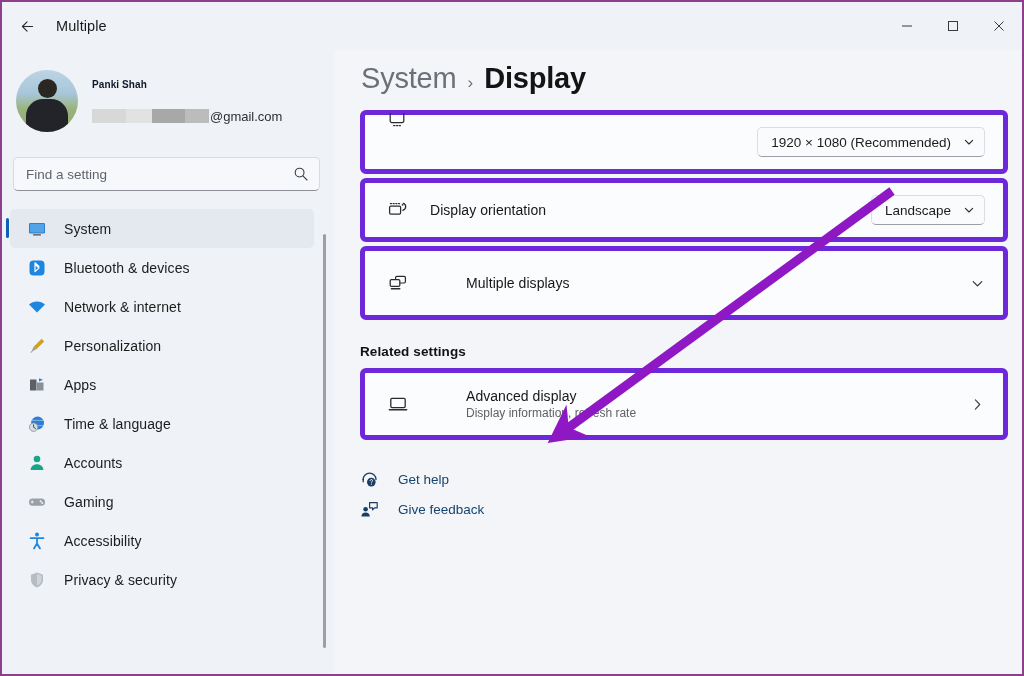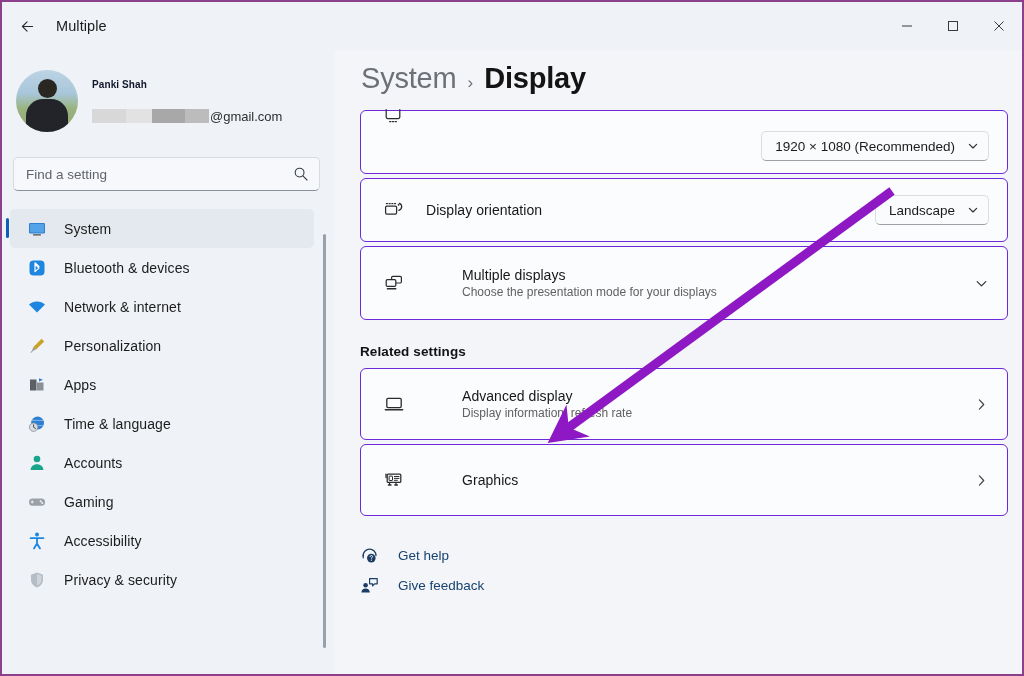--- a/index.html
+++ b/index.html
@@ -173,21 +173,21 @@
 
   #scroll-area {
     position: absolute; left: 0; top: 60px;
     width: 692px; height: 568px;
   }
 
   .card {
     position: relative;
     margin: 0 18px 4px 26px;
     background: #fbfcfe;
-    border: 1px solid #6d28d9;
+    border: 5px solid #6d28d9;
     border-radius: 6px;
     display: flex; align-items: center;
     padding: 0 18px 0 22px;
     min-height: 62px;
   }
   .card.clickable { cursor: pointer; gap: 36px; }
   .card-ico {
     width: 28px; flex: none;
     display: flex; align-items: center; justify-content: flex-start;
     color: #2b2b2b;
@@ -492,21 +492,20 @@
       <div class="card clickable" style="min-height:74px;">
         <span class="card-ico">
           <svg width="22" height="22" viewBox="0 0 22 22" fill="none">
             <rect x="8.6" y="4.4" width="9.8" height="6.6" rx="1.2" stroke="#2b2b2b" stroke-width="1.2"></rect>
             <rect x="3.2" y="7.6" width="9.6" height="6.8" rx="1.2" fill="#fbfcfe" stroke="#2b2b2b" stroke-width="1.25"></rect>
             <path d="M4.4 16.7h8.4" stroke="#2b2b2b" stroke-width="1.4" stroke-linecap="round"></path>
           </svg>
         </span>
         <span class="card-text">
           <span class="card-title" style="display:block;">Multiple displays</span>
-          <span class="card-sub" style="display:block;">Choose the presentation mode for your displays</span>
         </span>
         <span class="chev-down">
           <svg width="15" height="15" viewBox="0 0 15 15" fill="none">
             <path d="M3.2 5.6L7.5 9.9l4.3-4.3" stroke="currentColor" stroke-width="1.2" stroke-linecap="round" stroke-linejoin="round"></path>
           </svg>
         </span>
       </div>
 
       <div class="section-head">Related settings</div>
 
@@ -521,38 +520,20 @@
           <span class="card-title" style="display:block;">Advanced display</span>
           <span class="card-sub" style="display:block;">Display information, refresh rate</span>
         </span>
         <span class="chevron-right">
           <svg width="15" height="15" viewBox="0 0 15 15" fill="none">
             <path d="M5.4 2.9l4.3 4.6-4.3 4.6" stroke="currentColor" stroke-width="1.2" stroke-linecap="round" stroke-linejoin="round"></path>
           </svg>
         </span>
       </div>
 
-      <div class="card clickable" style="min-height:72px;">
-        <span class="card-ico">
-          <svg width="22" height="22" viewBox="0 0 22 22" fill="none">
-            <rect x="4.2" y="5.2" width="13.6" height="8.2" rx="1" stroke="#2b2b2b" stroke-width="1.25"></rect>
-            <rect x="6.1" y="7.1" width="3.4" height="4.4" rx=".4" stroke="#2b2b2b" stroke-width="1"></rect>
-            <path d="M11.4 7.5h4.6M11.4 9.4h4.6M11.4 11.3h3" stroke="#2b2b2b" stroke-width="1" stroke-linecap="round"></path>
-            <path d="M3 5.2v3.4" stroke="#2b2b2b" stroke-width="1.25" stroke-linecap="round"></path>
-            <path d="M6.6 13.4v2.6M13 13.4v2.6" stroke="#2b2b2b" stroke-width="1.25"></path>
-            <path d="M5.4 16h2.6M11.8 16h2.6" stroke="#2b2b2b" stroke-width="1.4" stroke-linecap="round"></path>
-          </svg>
-        </span>
-        <span class="card-text card-title">Graphics</span>
-        <span class="chevron-right">
-          <svg width="15" height="15" viewBox="0 0 15 15" fill="none">
-            <path d="M5.4 2.9l4.3 4.6-4.3 4.6" stroke="currentColor" stroke-width="1.2" stroke-linecap="round" stroke-linejoin="round"></path>
-          </svg>
-        </span>
-      </div>
 
       <div id="footer-links">
         <div class="footer-link">
           <span class="fl-ico">
             <svg width="19" height="19" viewBox="0 0 19 19" fill="none">
               <path d="M3.2 9.6a6.4 6.4 0 0112.8 0" stroke="currentColor" stroke-width="1.3" stroke-linecap="round"></path>
               <path d="M3.2 9.2v2.6" stroke="currentColor" stroke-width="1.3" stroke-linecap="round"></path>
               <circle cx="11.3" cy="12.1" r="4.3" fill="currentColor"></circle>
               <path d="M10.1 10.6c.1-.7.7-1.1 1.3-1.1.7 0 1.2.45 1.2 1.1 0 .8-1.1.85-1.1 1.7" stroke="#fff" stroke-width=".95" fill="none" stroke-linecap="round"></path>
               <circle cx="11.35" cy="14.1" r=".6" fill="#fff"></circle>

